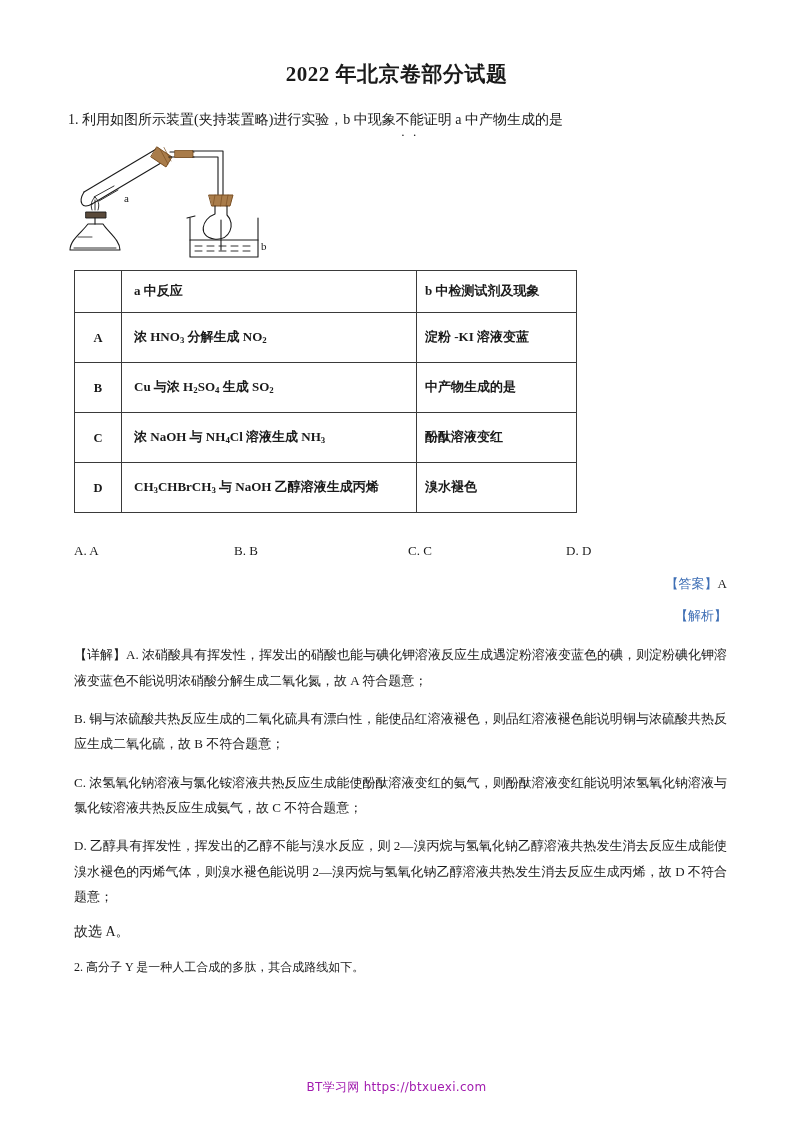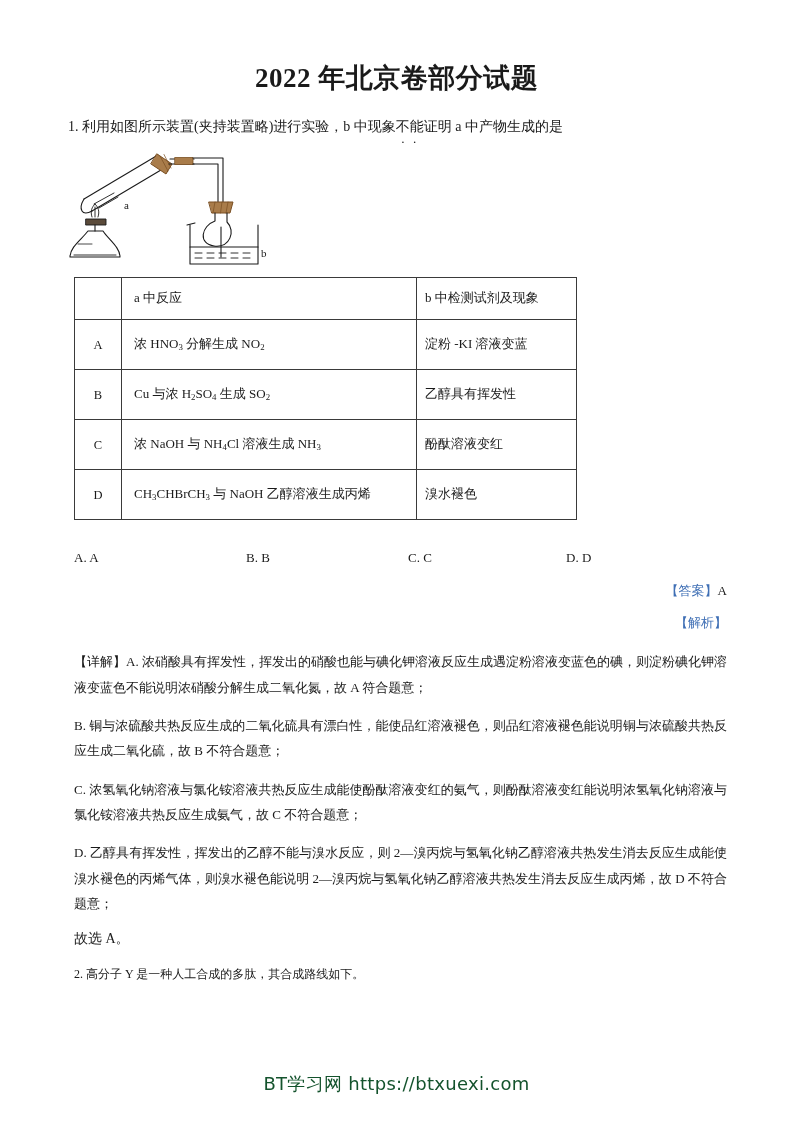--- a/index.html
+++ b/index.html
@@ -19,21 +19,21 @@
   .page {
     position: relative;
     width: 793px;
     height: 1122px;
     box-sizing: border-box;
   }
 
   
   .doc-title {
     text-align: center;
-    font-size: 27px;
+    font-size: 21px;
     font-weight: bold;
     letter-spacing: 0.5px;
     margin: 0;
     padding-top: 62px;
     line-height: 1.2;
     font-family: "Liberation Serif", "DejaVu Serif", serif;
   }
 
   
   .content {
@@ -75,20 +75,21 @@
     margin-left: 6px;
     table-layout: fixed;
     width: 455px;
     font-size: 13px;
   }
   .exam-table td {
     border: 1px solid #3a3a3a;
     padding: 0 8px;
     vertical-align: middle;
     line-height: 1.45;
+    font-weight: bold;
   }
   .col-letter { width: 30px; text-align: center; font-size: 12.5px; }
   .col-a { width: 278px; }
   .col-b { width: 143px; }
   .exam-table tr { height: 50px; }
   .exam-table tr.head-row { height: 42px; }
   .cell-a-inner { padding-left: 4px; }
   .chem { font-family: "Liberation Serif", "DejaVu Serif", serif; }
   sub {
     font-size: 0.68em;
@@ -101,21 +102,21 @@
     font-size: 13px;
     position: relative;
     height: 18px;
   }
   .options span {
     position: absolute;
     top: 0;
     white-space: nowrap;
   }
   .opt-a { left: 6px; }
-  .opt-b { left: 178px; }
+  .opt-b { left: 166px; }
   .opt-c { left: 340px; }
   .opt-d { left: 498px; }
 
   
   .ans-line, .ana-line {
     font-size: 13px;
     margin-top: 14px;
     margin-left: 6px;
     text-align: right;
   }
@@ -145,22 +146,22 @@
   }
 
   
   .footer {
     position: absolute;
     left: 0;
     right: 0;
     bottom: 26px;
     text-align: center;
     font-family: "DejaVu Sans", "Liberation Sans", sans-serif;
-    font-size: 18px;
-    color: #14532d;
+    font-size: 12px;
+    color: #a21caf;
     letter-spacing: 0.3px;
   }
 </style>
 </head>
 <body>
 
 <div class="page">
 
   <h1 class="doc-title">2022 年北京卷部分试题</h1>
 
@@ -251,21 +252,21 @@
             <span class="cell-a-inner chem">浓 HNO<sub>3</sub> 分解生成 NO<sub>2</sub></span>
           </td>
           <td class="col-b">淀粉 -KI 溶液变蓝</td>
         </tr>
 
         <tr>
           <td class="col-letter">B</td>
           <td class="col-a">
             <span class="cell-a-inner chem">Cu 与浓 H<sub>2</sub>SO<sub>4</sub> 生成 SO<sub>2</sub></span>
           </td>
-          <td class="col-b">乙醇具有挥发性</td>
+          <td class="col-b">中产物生成的是</td>
         </tr>
 
         <tr>
           <td class="col-letter">C</td>
           <td class="col-a">
             <span class="cell-a-inner chem">浓 NaOH 与 NH<sub>4</sub>Cl 溶液生成 NH<sub>3</sub></span>
           </td>
           <td class="col-b">酚酞溶液变红</td>
         </tr>
 

